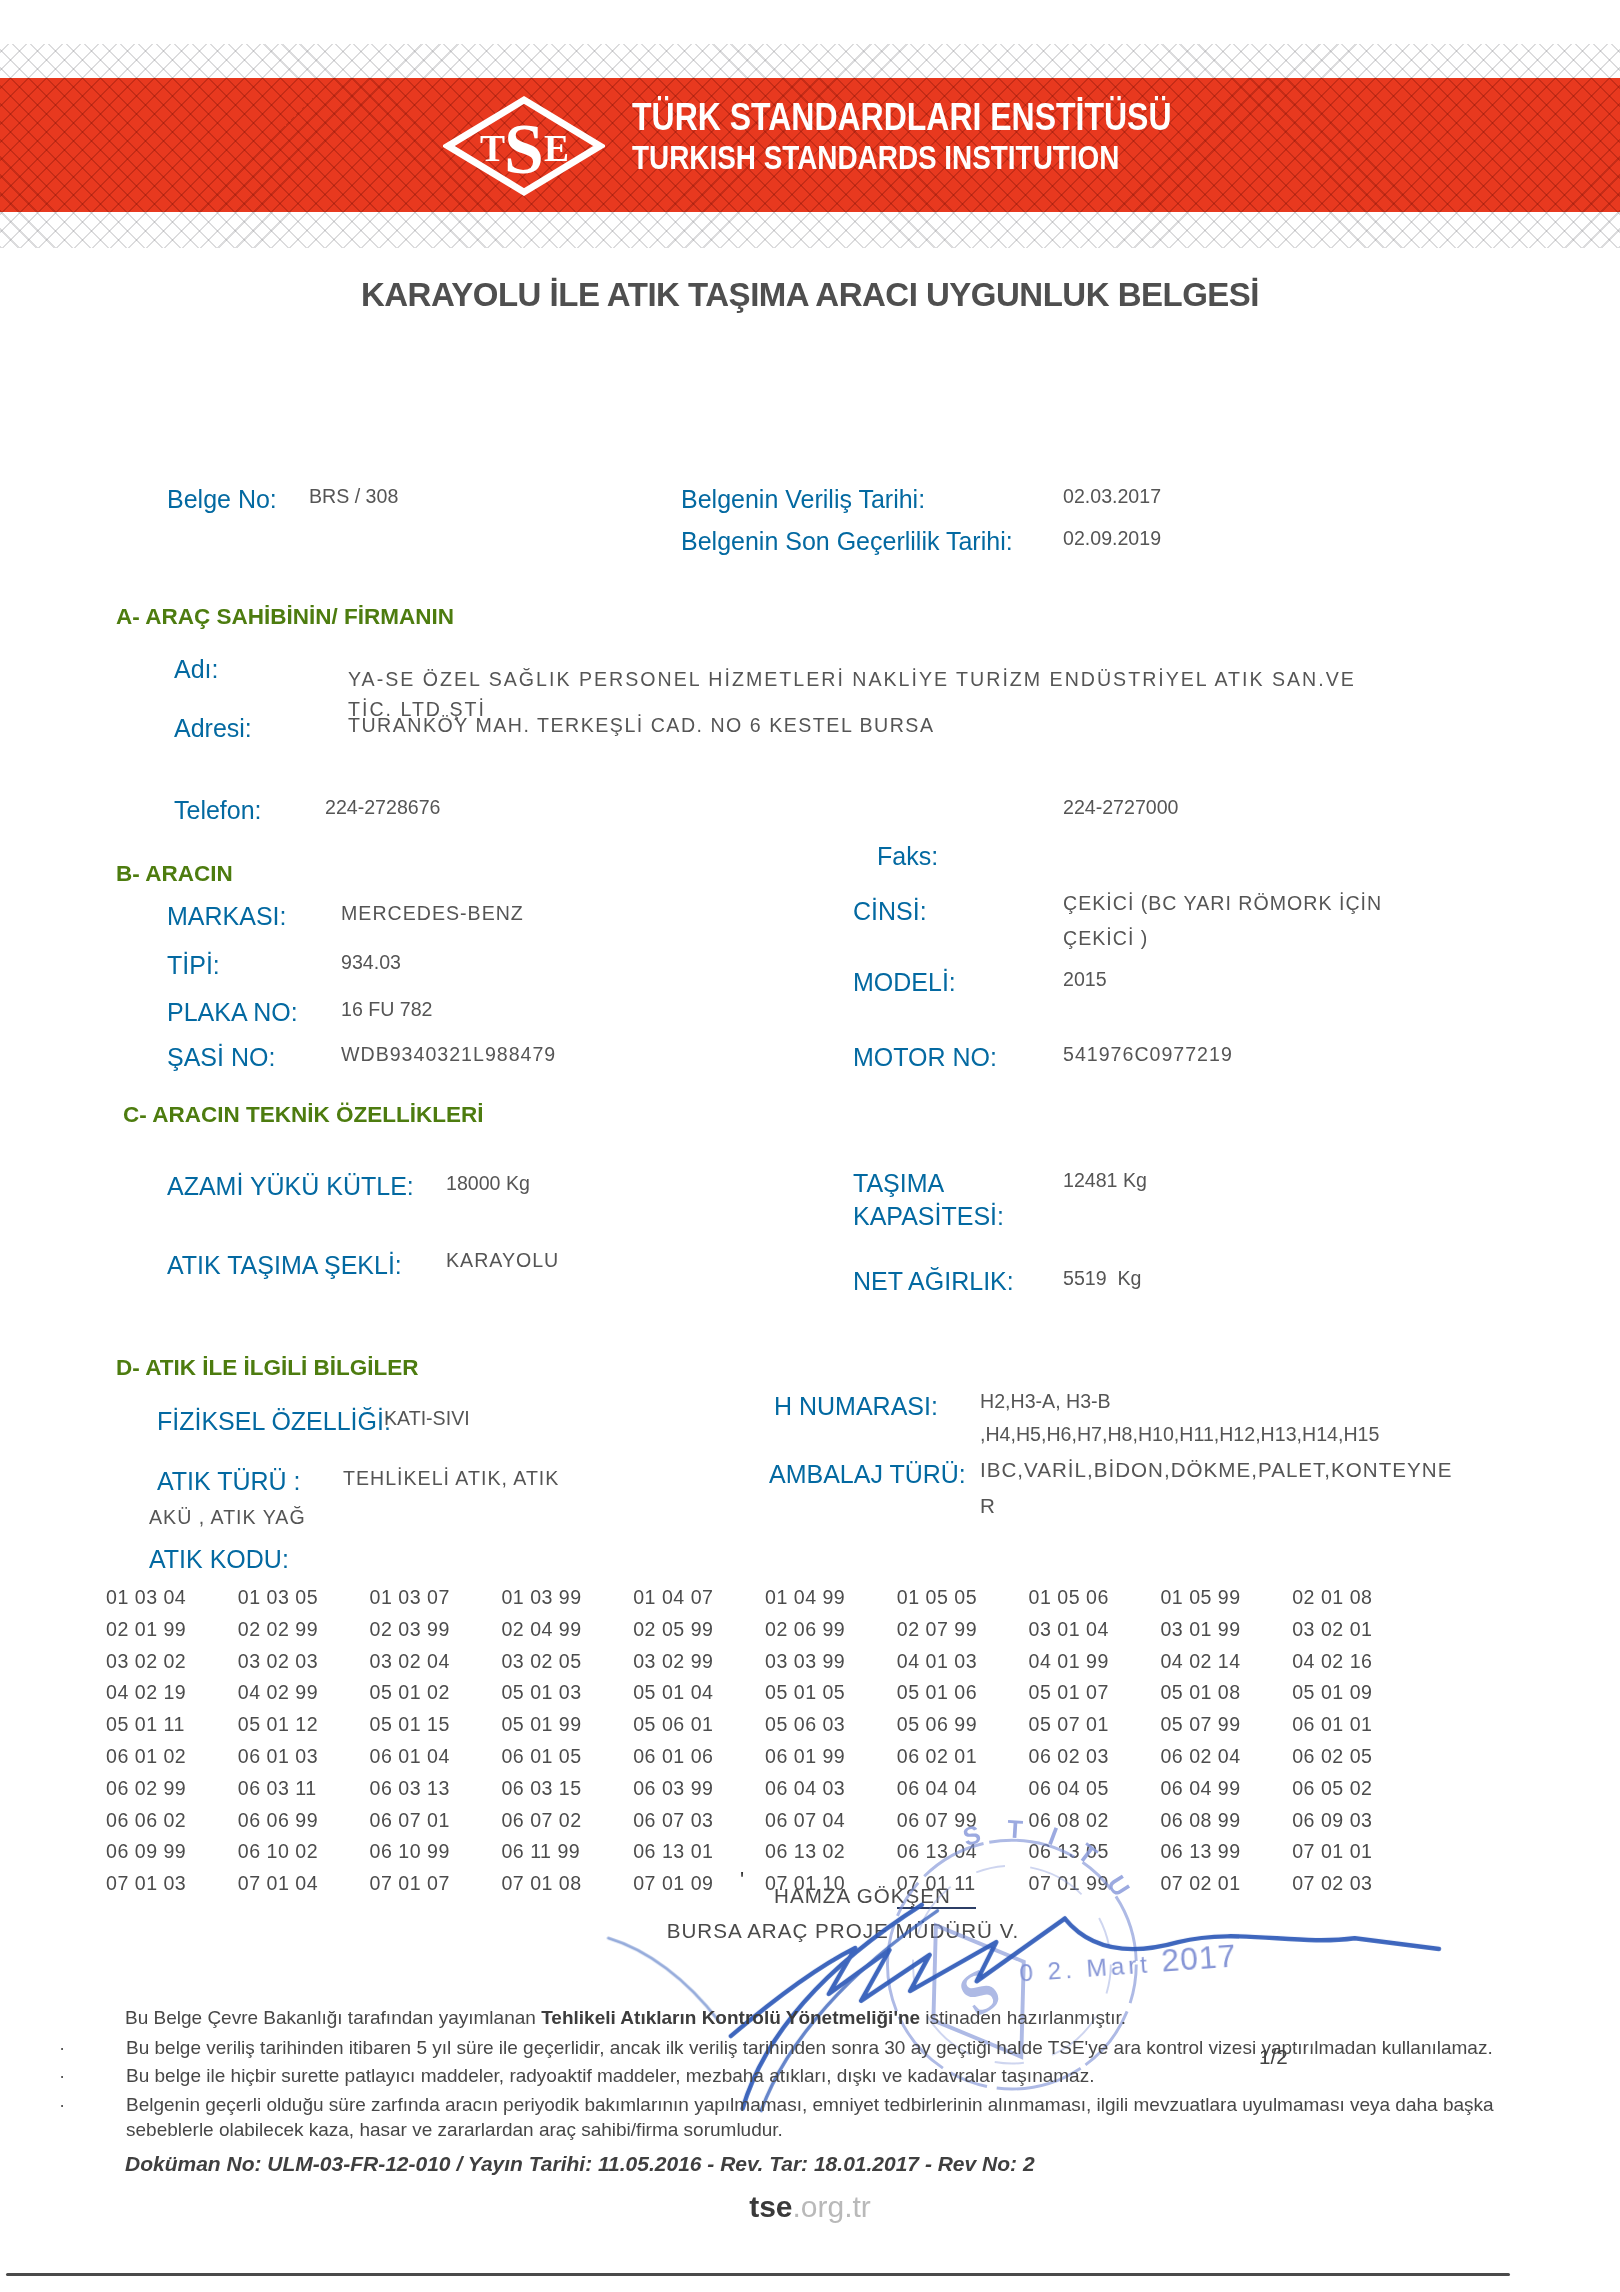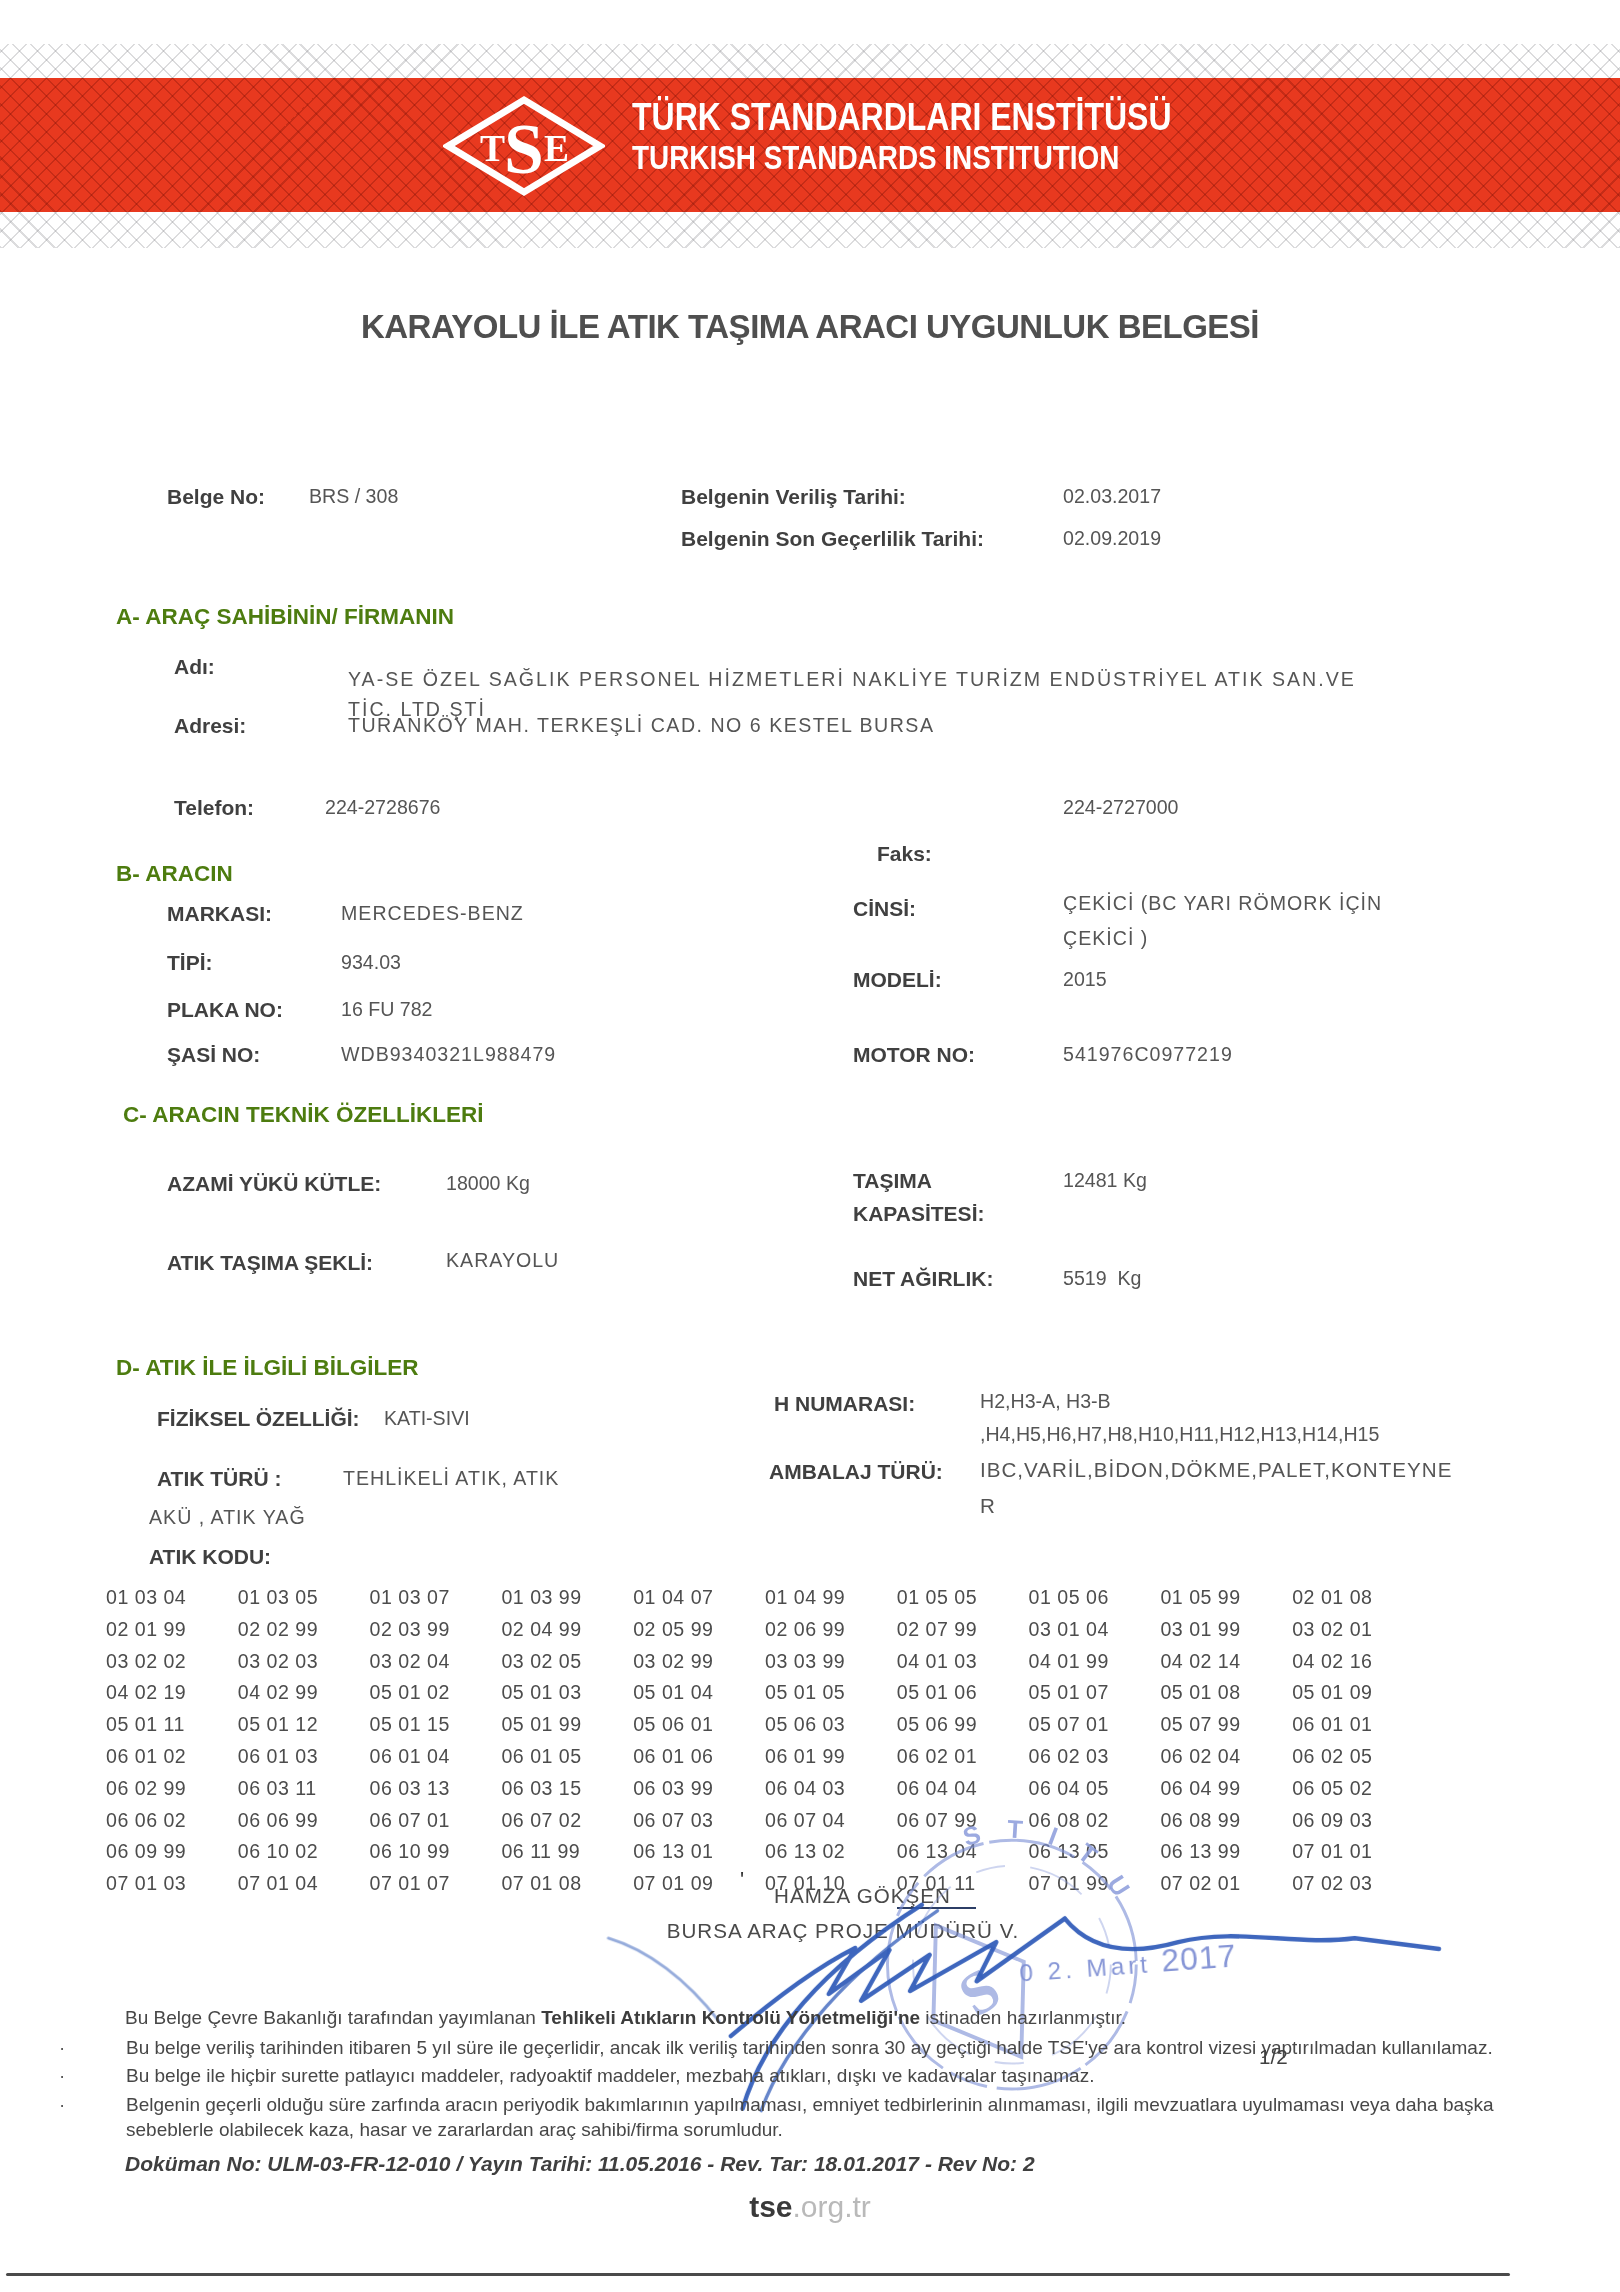--- a/index.html
+++ b/index.html
@@ -23,24 +23,24 @@
     background-image:
       repeating-linear-gradient(45deg, rgba(120,15,5,.30) 0 1.5px, transparent 1.5px 12.7px),
       repeating-linear-gradient(-45deg, rgba(120,15,5,.30) 0 1.5px, transparent 1.5px 12.7px);
   }
   .banner-text{position:absolute;left:632px;top:17.6px;color:#fff;white-space:nowrap;}
   .banner-line1{font-size:39px;font-weight:bold;transform:scaleX(.82);transform-origin:left;letter-spacing:0px;line-height:1.1;}
   .banner-line2{font-size:34px;font-weight:bold;transform:scaleX(.82);transform-origin:left;line-height:1.15;}
   
   .doc-title{
     position:absolute;left:0;top:276px;width:100%;text-align:center;
-    font-size:33px;font-weight:bold;color:#4f4f4f;letter-spacing:-0.5px;margin-top:32px;
-  }
-  
-  .lbl{font-weight:bold;color:#404040;font-size:21px;white-space:nowrap;}
+    font-size:33px;font-weight:bold;color:#4f4f4f;letter-spacing:-0.5px;
+  }
+  
+  .lbl{font-weight:normal;color:#0369a1;font-size:25px;white-space:nowrap;}
   .val{color:#555;font-size:19.6px;white-space:nowrap;}
   .sec{font-weight:bold;color:#4d7c0f;font-size:22.5px;white-space:nowrap;}
   
   .code-grid{
     position:absolute;left:106px;top:1586px;width:1318px;
     display:grid;grid-template-columns:repeat(10,1fr);row-gap:8.8px;
   }
   .code-cell{font-size:19.6px;color:#4c4c4c;letter-spacing:0.5px;white-space:nowrap;}
   .code-underline{border-bottom:2px solid #2c3e66;width:max-content;padding-bottom:12px;}
   

